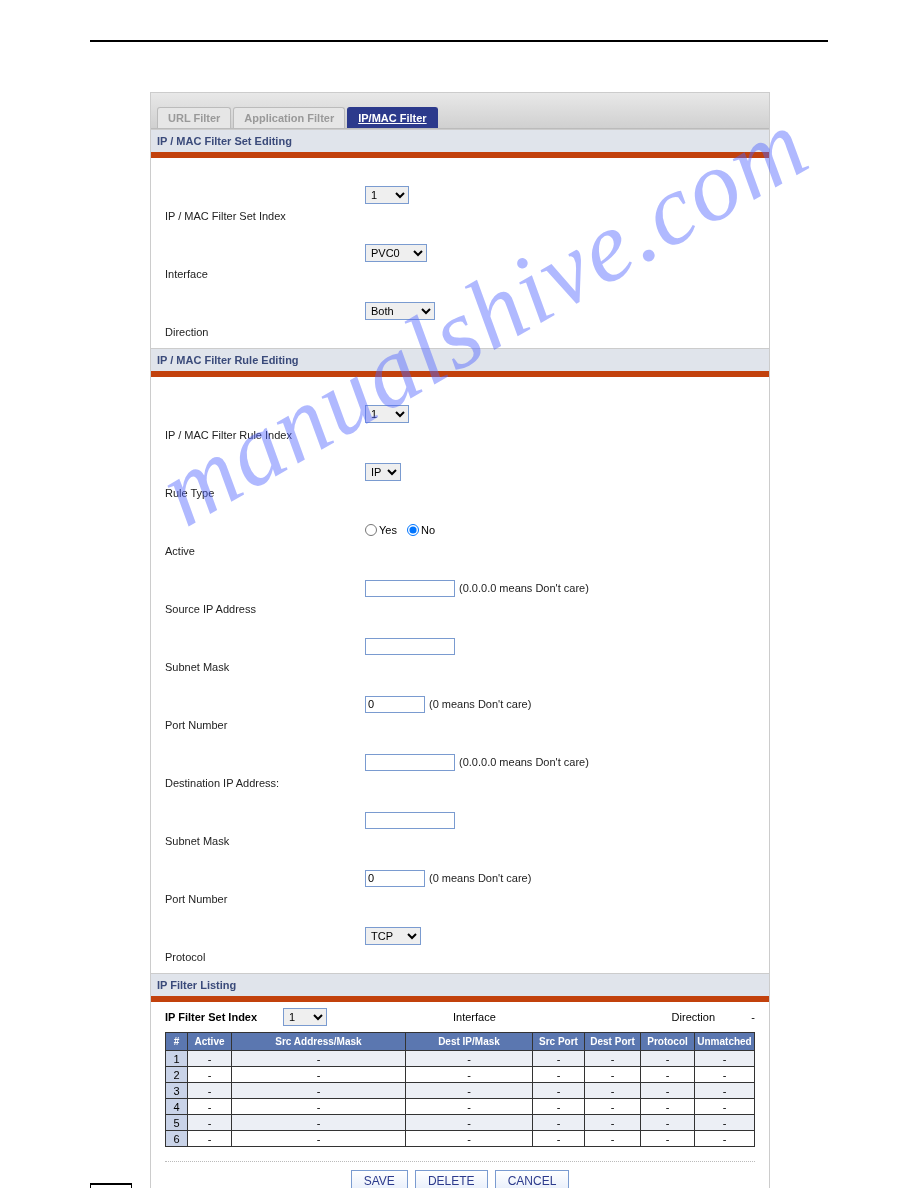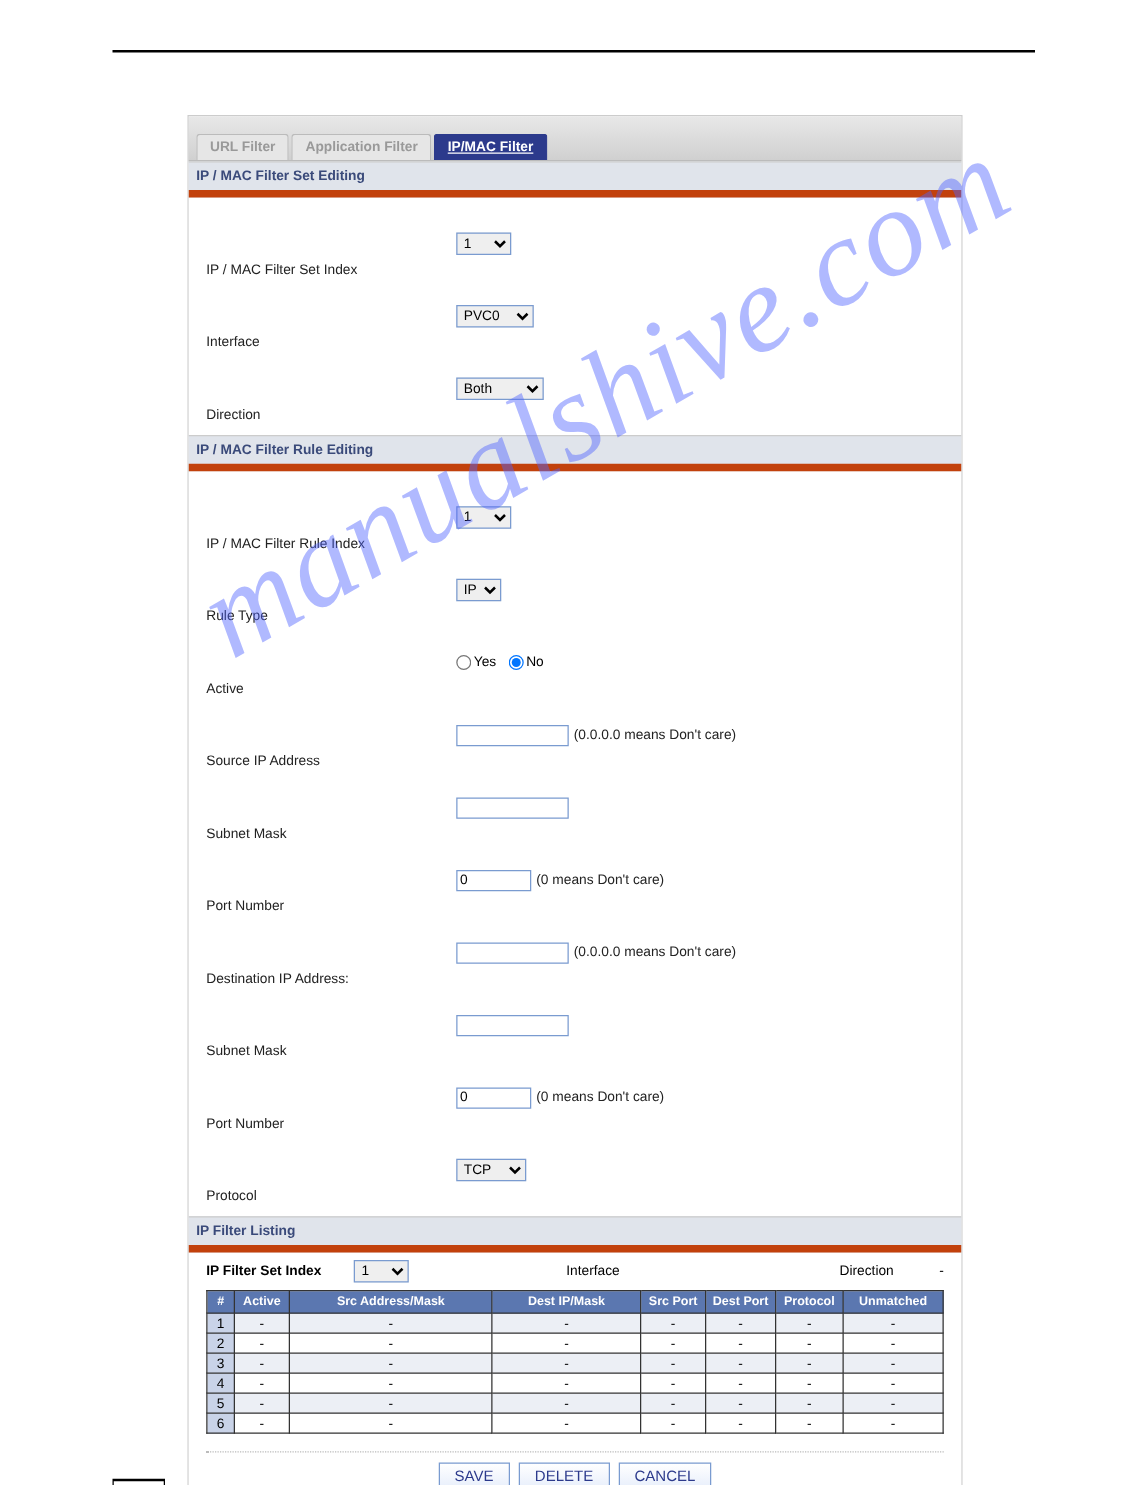--- a/index.html
+++ b/index.html
@@ -324,21 +324,21 @@
     <table class="listing-table">
       <thead>
         <tr>
           <th style="width:22px">#</th>
           <th style="width:44px">Active</th>
           <th>Src Address/Mask</th>
           <th>Dest IP/Mask</th>
           <th style="width:52px">Src Port</th>
           <th style="width:56px">Dest Port</th>
           <th style="width:54px">Protocol</th>
-          <th style="width:80px">Unmatched</th>
+          <th style="width:60px">Unmatched</th>
         </tr>
       </thead>
       <tbody id="listing-body">
           <tr class="alt">
             <td class="numcol">1</td>
             <td>-</td>
             <td>-</td>
             <td>-</td>
             <td>-</td>
             <td>-</td>

